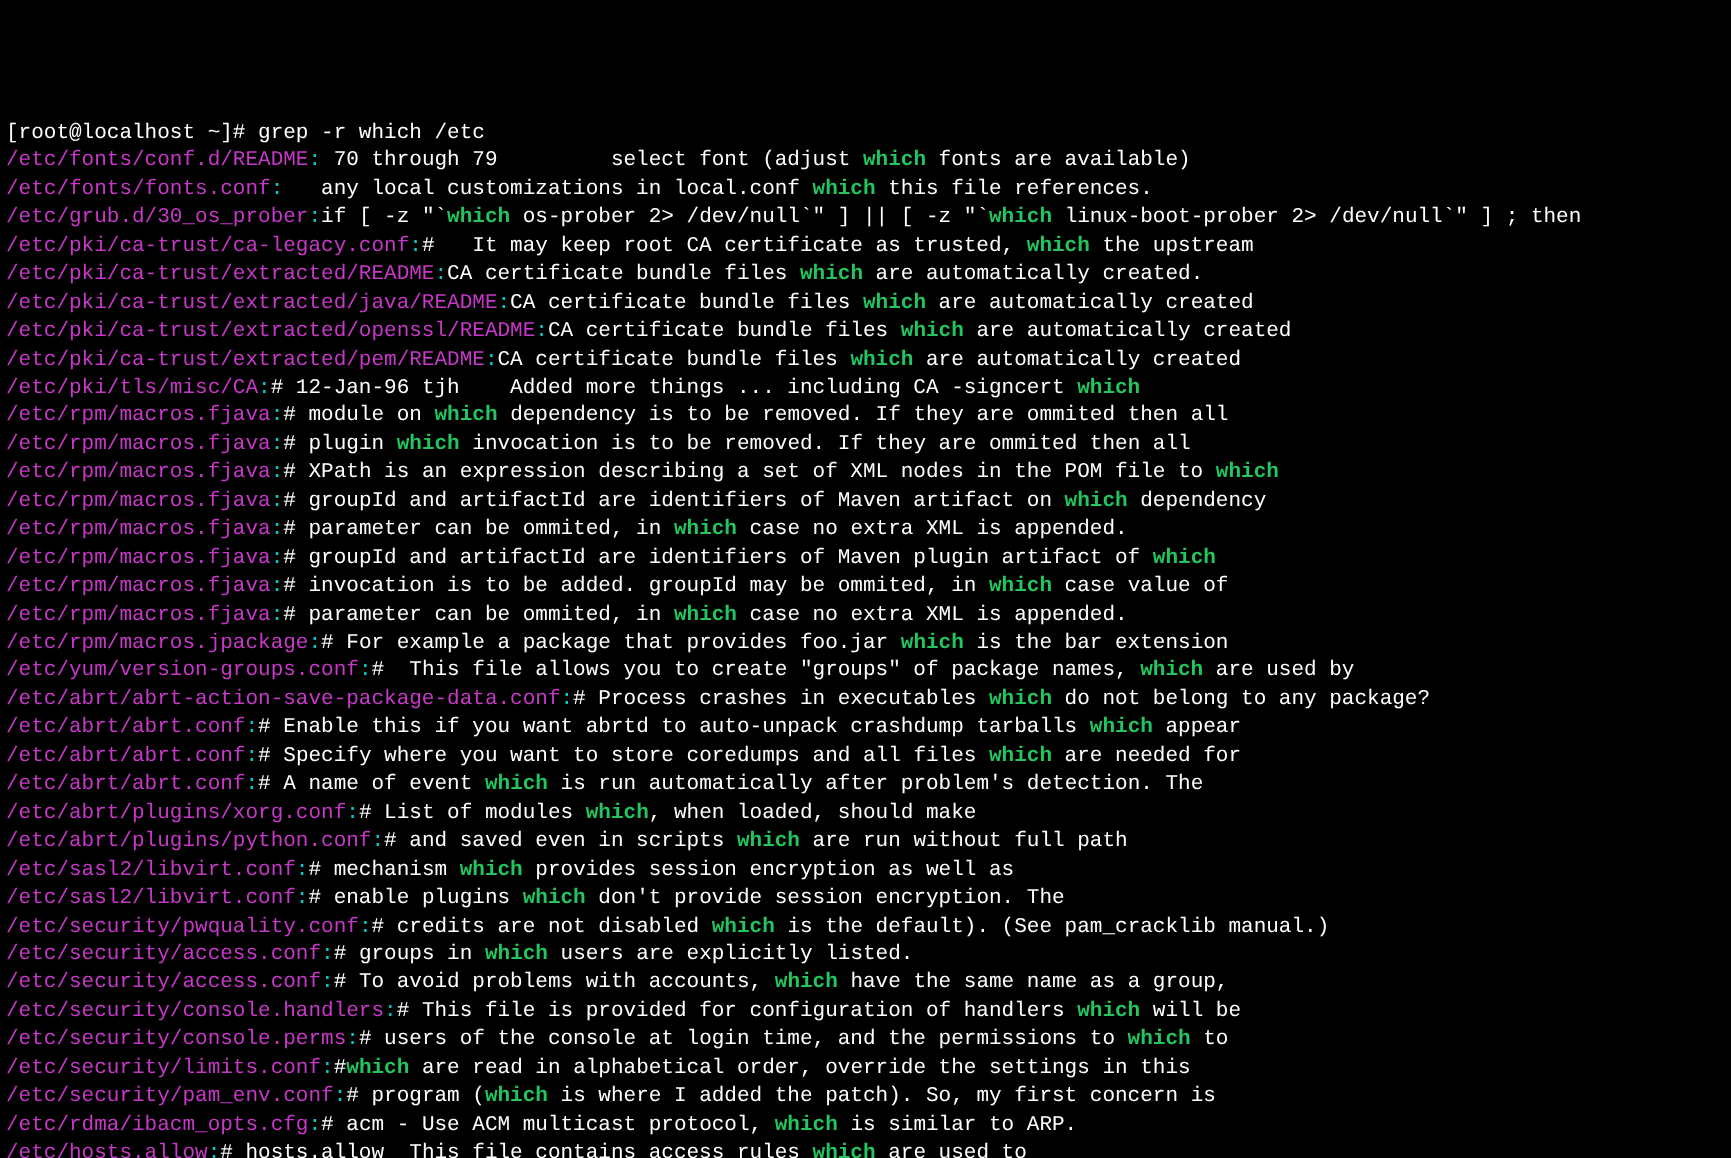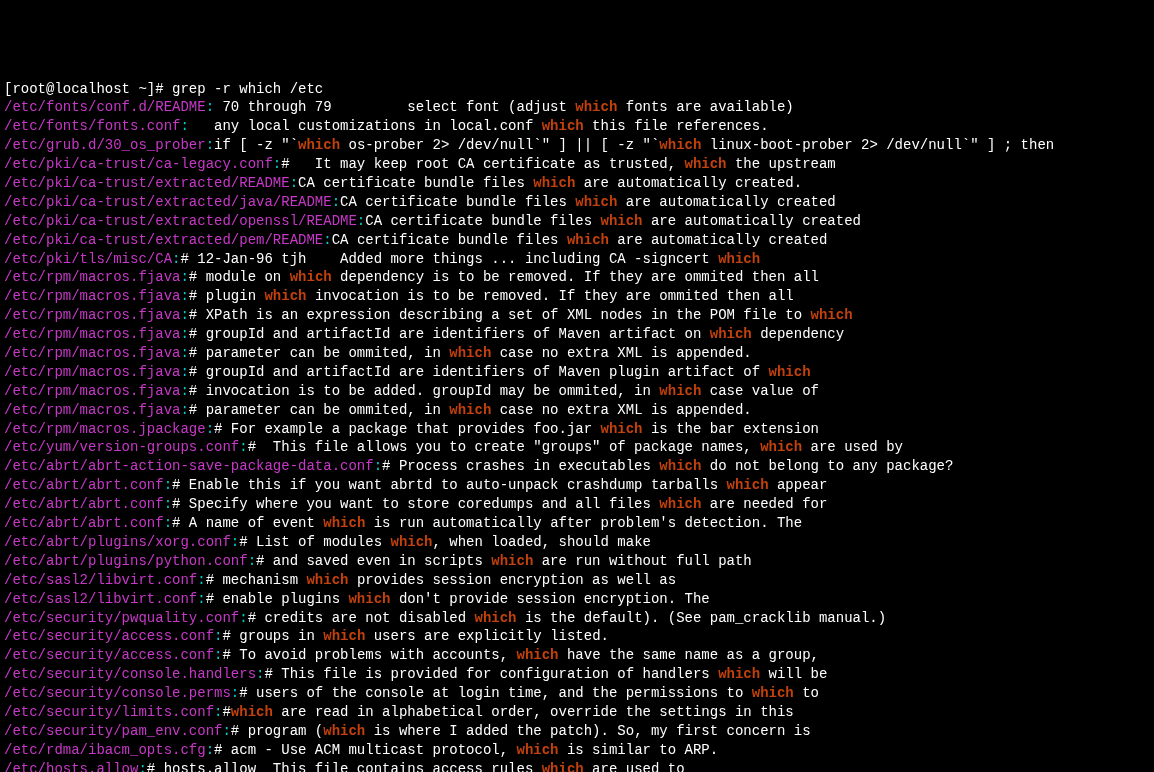--- a/index.html
+++ b/index.html
@@ -29,21 +29,21 @@
       color: #c838c8;
       text-align: right;
     }
     .colon {
       color: #00cccc;
     }
     .text {
       color: #ffffff;
     }
     .hl {
-      color: #c2410c;
+      color: #22c55e;
       font-weight: bold;
     }
   </style>
 </head>
 <body>
 
 
 
 <div id="terminal"><span class="line"><span class="prompt">[root@localhost ~]# grep -r which /etc</span></span><span class="line"><span class="path">/etc/fonts/conf.d/README</span><span class="colon">:</span><span class="text"> 70 through 79         select font (adjust </span><span class="hl">which</span><span class="text"> fonts are available)</span></span><span class="line"><span class="path">/etc/fonts/fonts.conf</span><span class="colon">:</span><span class="text">   any local customizations in local.conf </span><span class="hl">which</span><span class="text"> this file references.</span></span><span class="line"><span class="path">/etc/grub.d/30_os_prober</span><span class="colon">:</span><span class="text">if [ -z "`</span><span class="hl">which</span><span class="text"> os-prober 2&gt; /dev/null`" ] || [ -z "`</span><span class="hl">which</span><span class="text"> linux-boot-prober 2&gt; /dev/null`" ] ; then</span></span><span class="line"><span class="path">/etc/pki/ca-trust/ca-legacy.conf</span><span class="colon">:</span><span class="text">#   It may keep root CA certificate as trusted, </span><span class="hl">which</span><span class="text"> the upstream</span></span><span class="line"><span class="path">/etc/pki/ca-trust/extracted/README</span><span class="colon">:</span><span class="text">CA certificate bundle files </span><span class="hl">which</span><span class="text"> are automatically created.</span></span><span class="line"><span class="path">/etc/pki/ca-trust/extracted/java/README</span><span class="colon">:</span><span class="text">CA certificate bundle files </span><span class="hl">which</span><span class="text"> are automatically created</span></span><span class="line"><span class="path">/etc/pki/ca-trust/extracted/openssl/README</span><span class="colon">:</span><span class="text">CA certificate bundle files </span><span class="hl">which</span><span class="text"> are automatically created</span></span><span class="line"><span class="path">/etc/pki/ca-trust/extracted/pem/README</span><span class="colon">:</span><span class="text">CA certificate bundle files </span><span class="hl">which</span><span class="text"> are automatically created</span></span><span class="line"><span class="path">/etc/pki/tls/misc/CA</span><span class="colon">:</span><span class="text"># 12-Jan-96 tjh    Added more things ... including CA -signcert </span><span class="hl">which</span></span><span class="line"><span class="path">/etc/rpm/macros.fjava</span><span class="colon">:</span><span class="text"># module on </span><span class="hl">which</span><span class="text"> dependency is to be removed. If they are ommited then all</span></span><span class="line"><span class="path">/etc/rpm/macros.fjava</span><span class="colon">:</span><span class="text"># plugin </span><span class="hl">which</span><span class="text"> invocation is to be removed. If they are ommited then all</span></span><span class="line"><span class="path">/etc/rpm/macros.fjava</span><span class="colon">:</span><span class="text"># XPath is an expression describing a set of XML nodes in the POM file to </span><span class="hl">which</span></span><span class="line"><span class="path">/etc/rpm/macros.fjava</span><span class="colon">:</span><span class="text"># groupId and artifactId are identifiers of Maven artifact on </span><span class="hl">which</span><span class="text"> dependency</span></span><span class="line"><span class="path">/etc/rpm/macros.fjava</span><span class="colon">:</span><span class="text"># parameter can be ommited, in </span><span class="hl">which</span><span class="text"> case no extra XML is appended.</span></span><span class="line"><span class="path">/etc/rpm/macros.fjava</span><span class="colon">:</span><span class="text"># groupId and artifactId are identifiers of Maven plugin artifact of </span><span class="hl">which</span></span><span class="line"><span class="path">/etc/rpm/macros.fjava</span><span class="colon">:</span><span class="text"># invocation is to be added. groupId may be ommited, in </span><span class="hl">which</span><span class="text"> case value of</span></span><span class="line"><span class="path">/etc/rpm/macros.fjava</span><span class="colon">:</span><span class="text"># parameter can be ommited, in </span><span class="hl">which</span><span class="text"> case no extra XML is appended.</span></span><span class="line"><span class="path">/etc/rpm/macros.jpackage</span><span class="colon">:</span><span class="text"># For example a package that provides foo.jar </span><span class="hl">which</span><span class="text"> is the bar extension</span></span><span class="line"><span class="path">/etc/yum/version-groups.conf</span><span class="colon">:</span><span class="text">#  This file allows you to create "groups" of package names, </span><span class="hl">which</span><span class="text"> are used by</span></span><span class="line"><span class="path">/etc/abrt/abrt-action-save-package-data.conf</span><span class="colon">:</span><span class="text"># Process crashes in executables </span><span class="hl">which</span><span class="text"> do not belong to any package?</span></span><span class="line"><span class="path">/etc/abrt/abrt.conf</span><span class="colon">:</span><span class="text"># Enable this if you want abrtd to auto-unpack crashdump tarballs </span><span class="hl">which</span><span class="text"> appear</span></span><span class="line"><span class="path">/etc/abrt/abrt.conf</span><span class="colon">:</span><span class="text"># Specify where you want to store coredumps and all files </span><span class="hl">which</span><span class="text"> are needed for</span></span><span class="line"><span class="path">/etc/abrt/abrt.conf</span><span class="colon">:</span><span class="text"># A name of event </span><span class="hl">which</span><span class="text"> is run automatically after problem's detection. The</span></span><span class="line"><span class="path">/etc/abrt/plugins/xorg.conf</span><span class="colon">:</span><span class="text"># List of modules </span><span class="hl">which</span><span class="text">, when loaded, should make</span></span><span class="line"><span class="path">/etc/abrt/plugins/python.conf</span><span class="colon">:</span><span class="text"># and saved even in scripts </span><span class="hl">which</span><span class="text"> are run without full path</span></span><span class="line"><span class="path">/etc/sasl2/libvirt.conf</span><span class="colon">:</span><span class="text"># mechanism </span><span class="hl">which</span><span class="text"> provides session encryption as well as</span></span><span class="line"><span class="path">/etc/sasl2/libvirt.conf</span><span class="colon">:</span><span class="text"># enable plugins </span><span class="hl">which</span><span class="text"> don't provide session encryption. The</span></span><span class="line"><span class="path">/etc/security/pwquality.conf</span><span class="colon">:</span><span class="text"># credits are not disabled </span><span class="hl">which</span><span class="text"> is the default). (See pam_cracklib manual.)</span></span><span class="line"><span class="path">/etc/security/access.conf</span><span class="colon">:</span><span class="text"># groups in </span><span class="hl">which</span><span class="text"> users are explicitly listed.</span></span><span class="line"><span class="path">/etc/security/access.conf</span><span class="colon">:</span><span class="text"># To avoid problems with accounts, </span><span class="hl">which</span><span class="text"> have the same name as a group,</span></span><span class="line"><span class="path">/etc/security/console.handlers</span><span class="colon">:</span><span class="text"># This file is provided for configuration of handlers </span><span class="hl">which</span><span class="text"> will be</span></span><span class="line"><span class="path">/etc/security/console.perms</span><span class="colon">:</span><span class="text"># users of the console at login time, and the permissions to </span><span class="hl">which</span><span class="text"> to</span></span><span class="line"><span class="path">/etc/security/limits.conf</span><span class="colon">:</span><span class="text">#</span><span class="hl">which</span><span class="text"> are read in alphabetical order, override the settings in this</span></span><span class="line"><span class="path">/etc/security/pam_env.conf</span><span class="colon">:</span><span class="text"># program (</span><span class="hl">which</span><span class="text"> is where I added the patch). So, my first concern is</span></span><span class="line"><span class="path">/etc/rdma/ibacm_opts.cfg</span><span class="colon">:</span><span class="text"># acm - Use ACM multicast protocol, </span><span class="hl">which</span><span class="text"> is similar to ARP.</span></span><span class="line"><span class="path">/etc/hosts.allow</span><span class="colon">:</span><span class="text"># hosts.allow  This file contains access rules </span><span class="hl">which</span><span class="text"> are used to</span></span></div>
 

